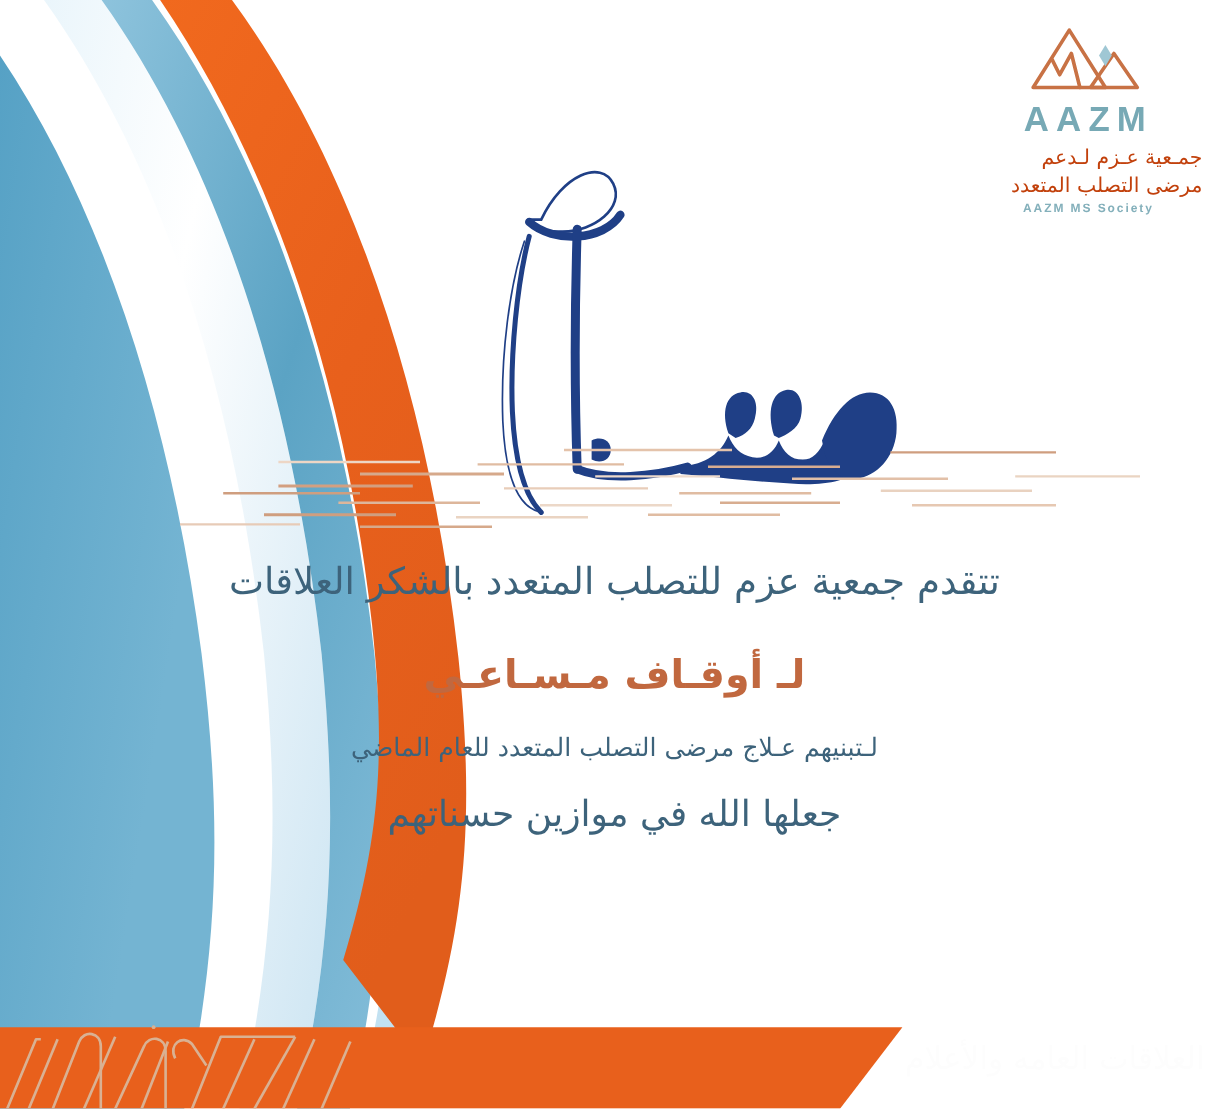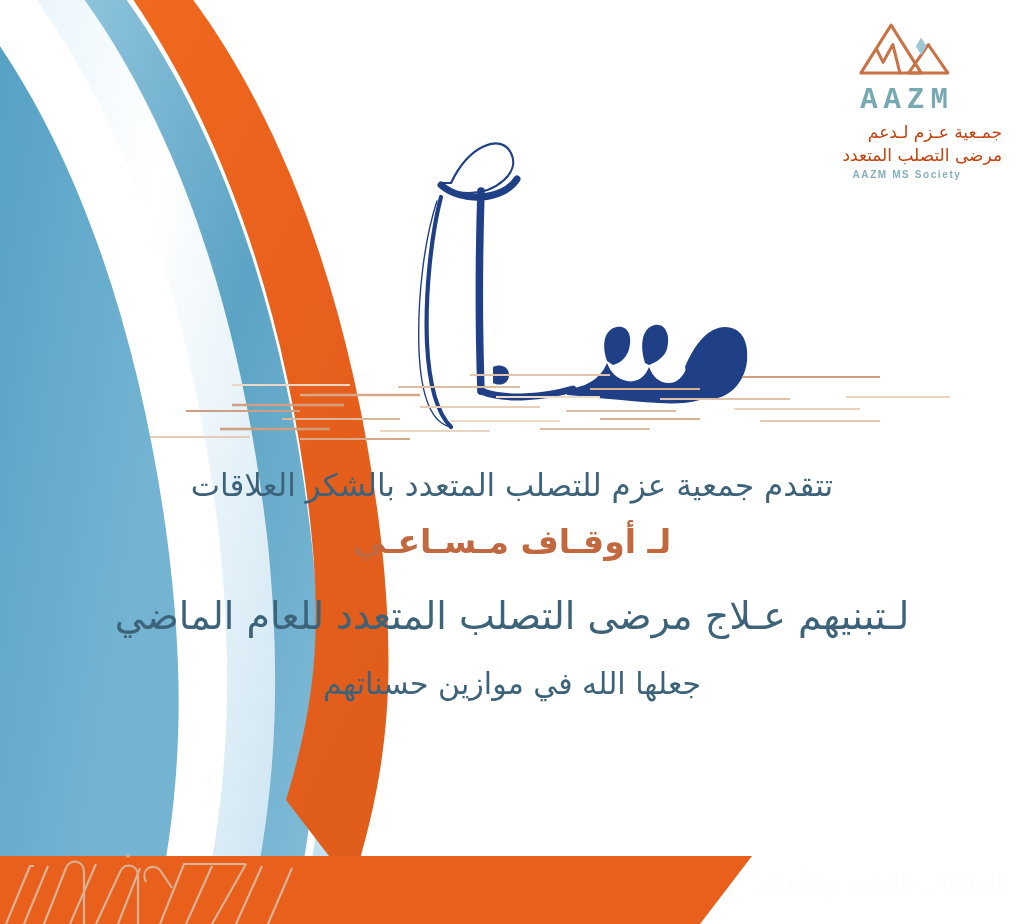--- a/index.html
+++ b/index.html
@@ -39,21 +39,21 @@
     width: 108px;
     height: 62px;
   }
   .logo-wordmark {
     margin-top: 6px;
     font-size: 29px;
     letter-spacing: 6px;
     font-weight: 700;
     color: #77a9b5;
     line-height: 1;
-    font-family: Liberation Mono, monospace;
+    font-family: Liberation Sans, sans-serif;
   }
   .logo-ar1, .logo-ar2 {
     direction: rtl;
     color: #c2410c;
     font-size: 17px;
     line-height: 1.35;
     letter-spacing: 0.5px;
     font-family: "DejaVu Sans", sans-serif;
     text-align: right;
   }
@@ -112,24 +112,24 @@
   }
   .msg-line-1 {
     font-size: 31px;
     letter-spacing: 0px;
   }
   .msg-line-2 {
     font-size: 33px;
     color: #c1683f;
     font-weight: 700;
     letter-spacing: 3px;
-    margin-top: 8px;
+    margin-top: 28px;
   }
   .msg-line-3 {
-    font-size: 38px;
+    font-size: 21px;
     letter-spacing: 1px;
     margin-top: 22px;
   }
   .msg-line-4 {
     font-size: 30px;
     margin-top: 16px;
   }
 
   
   .footer {

